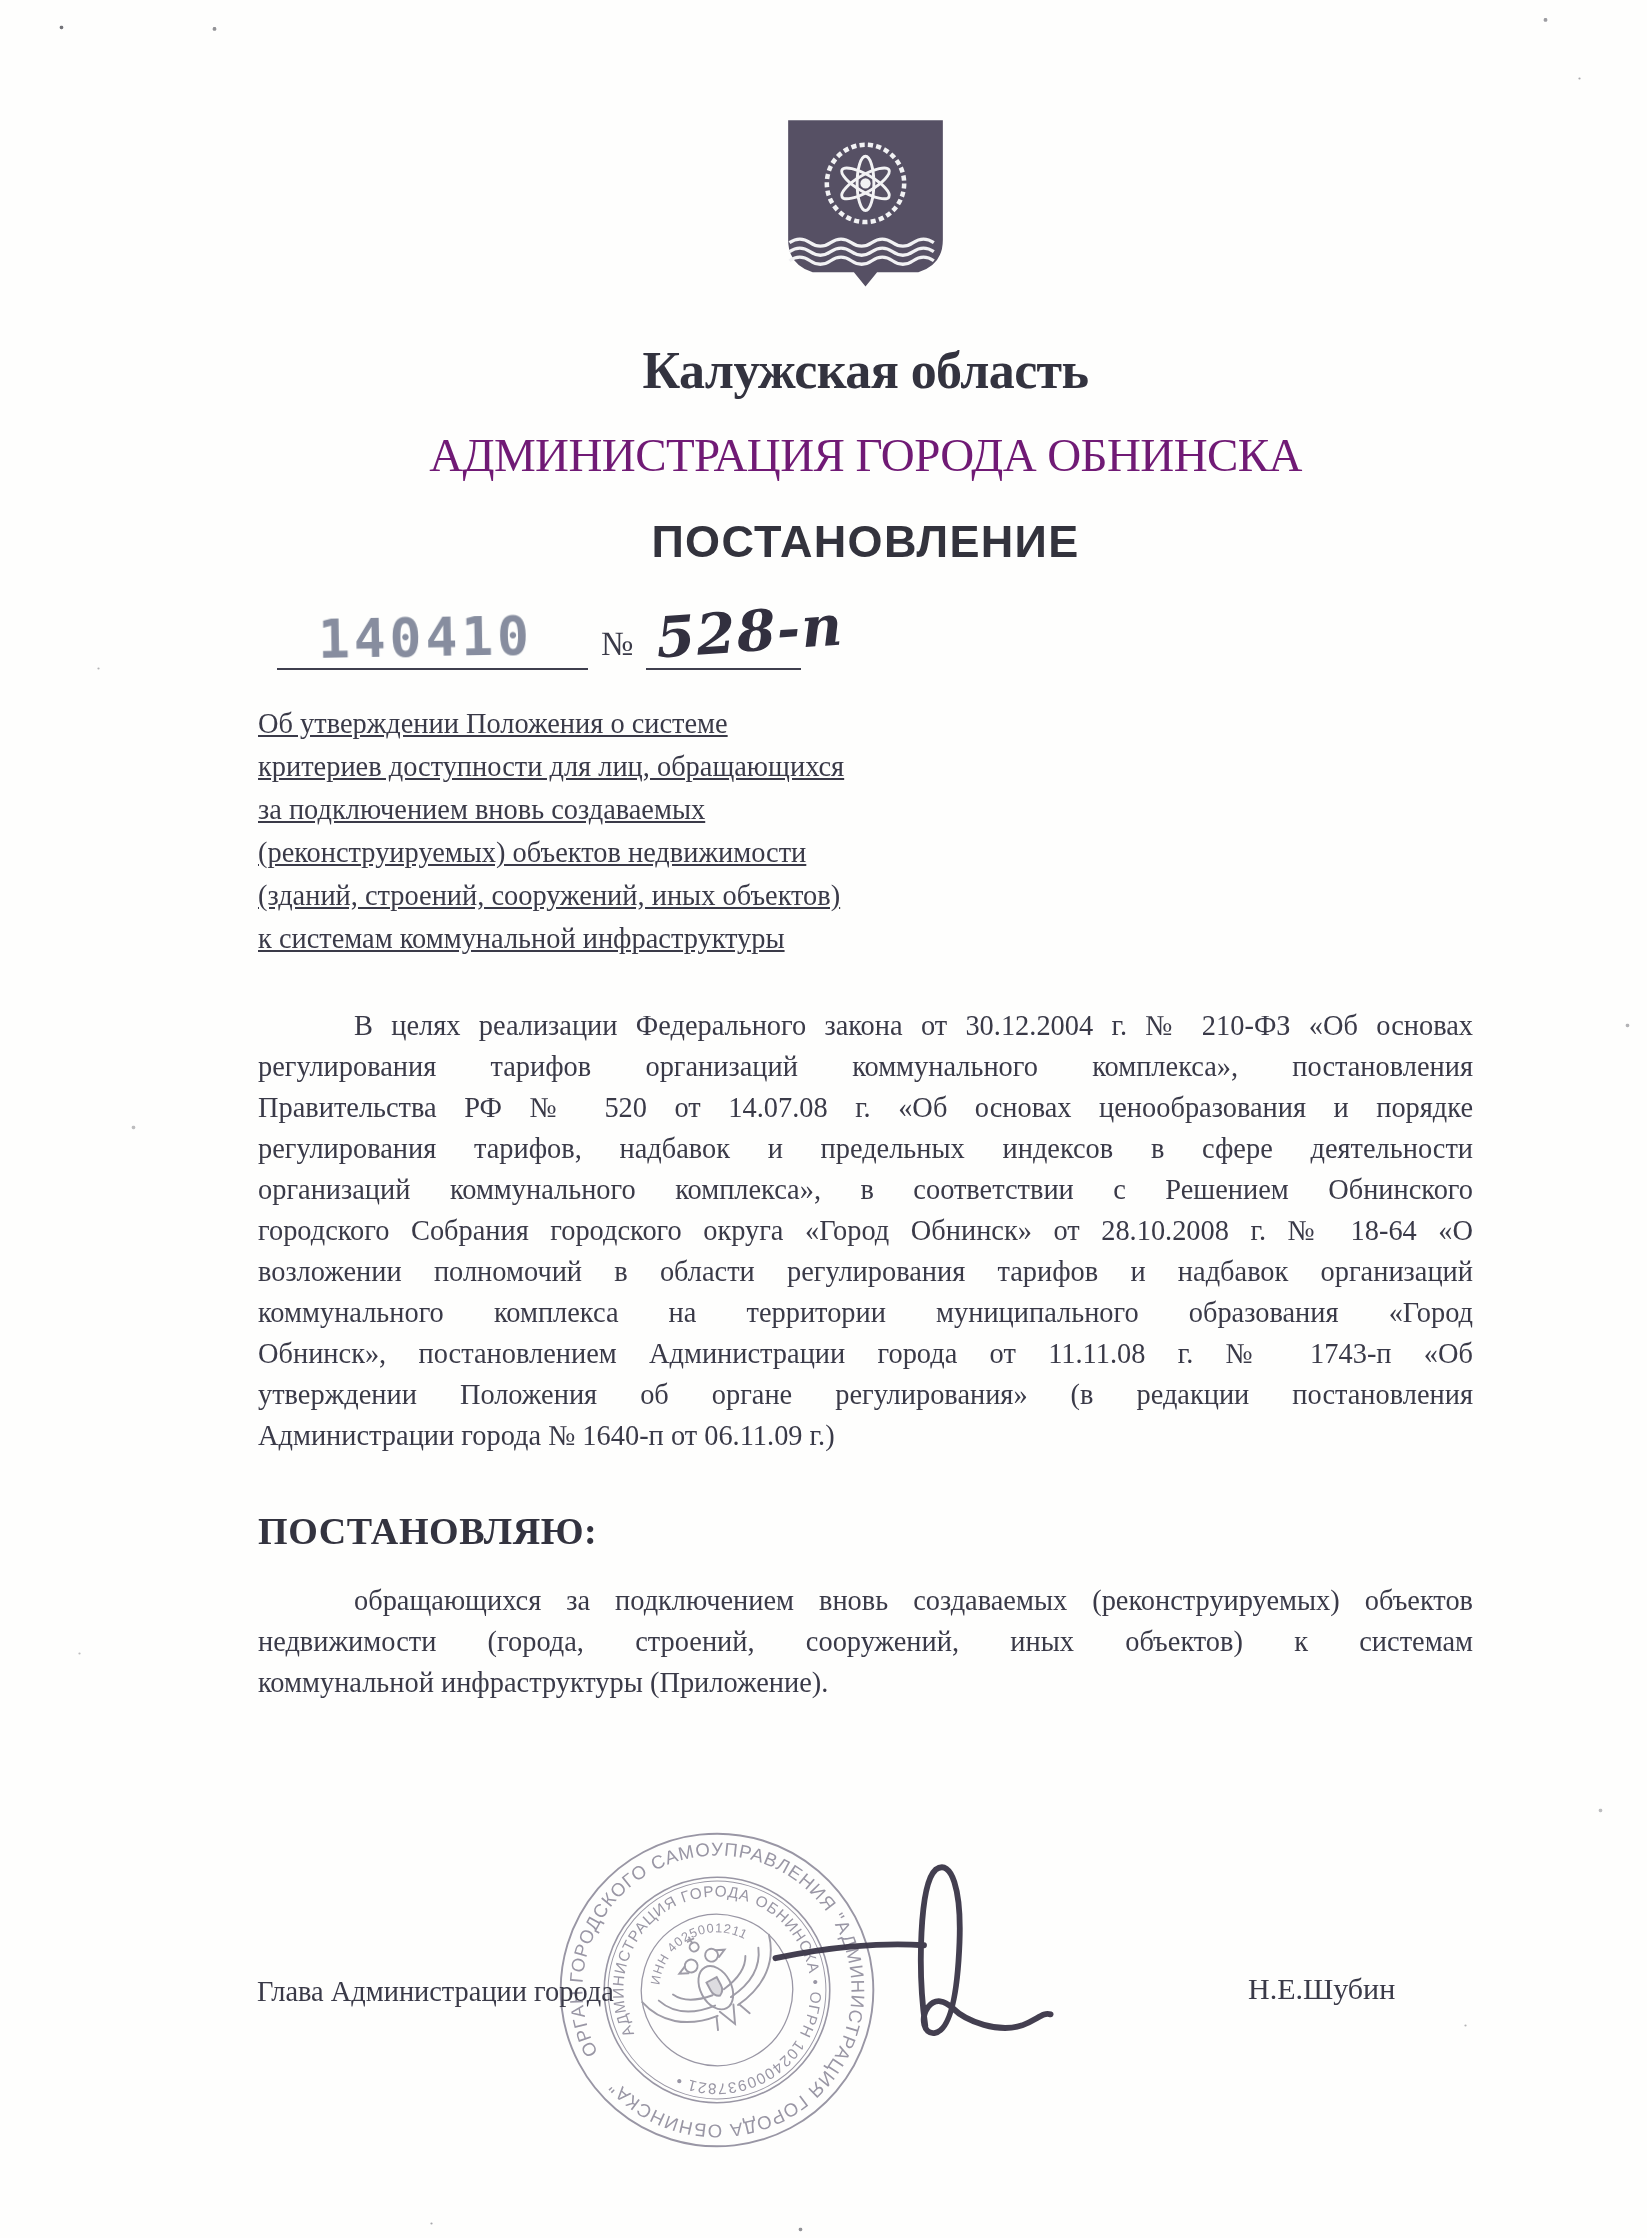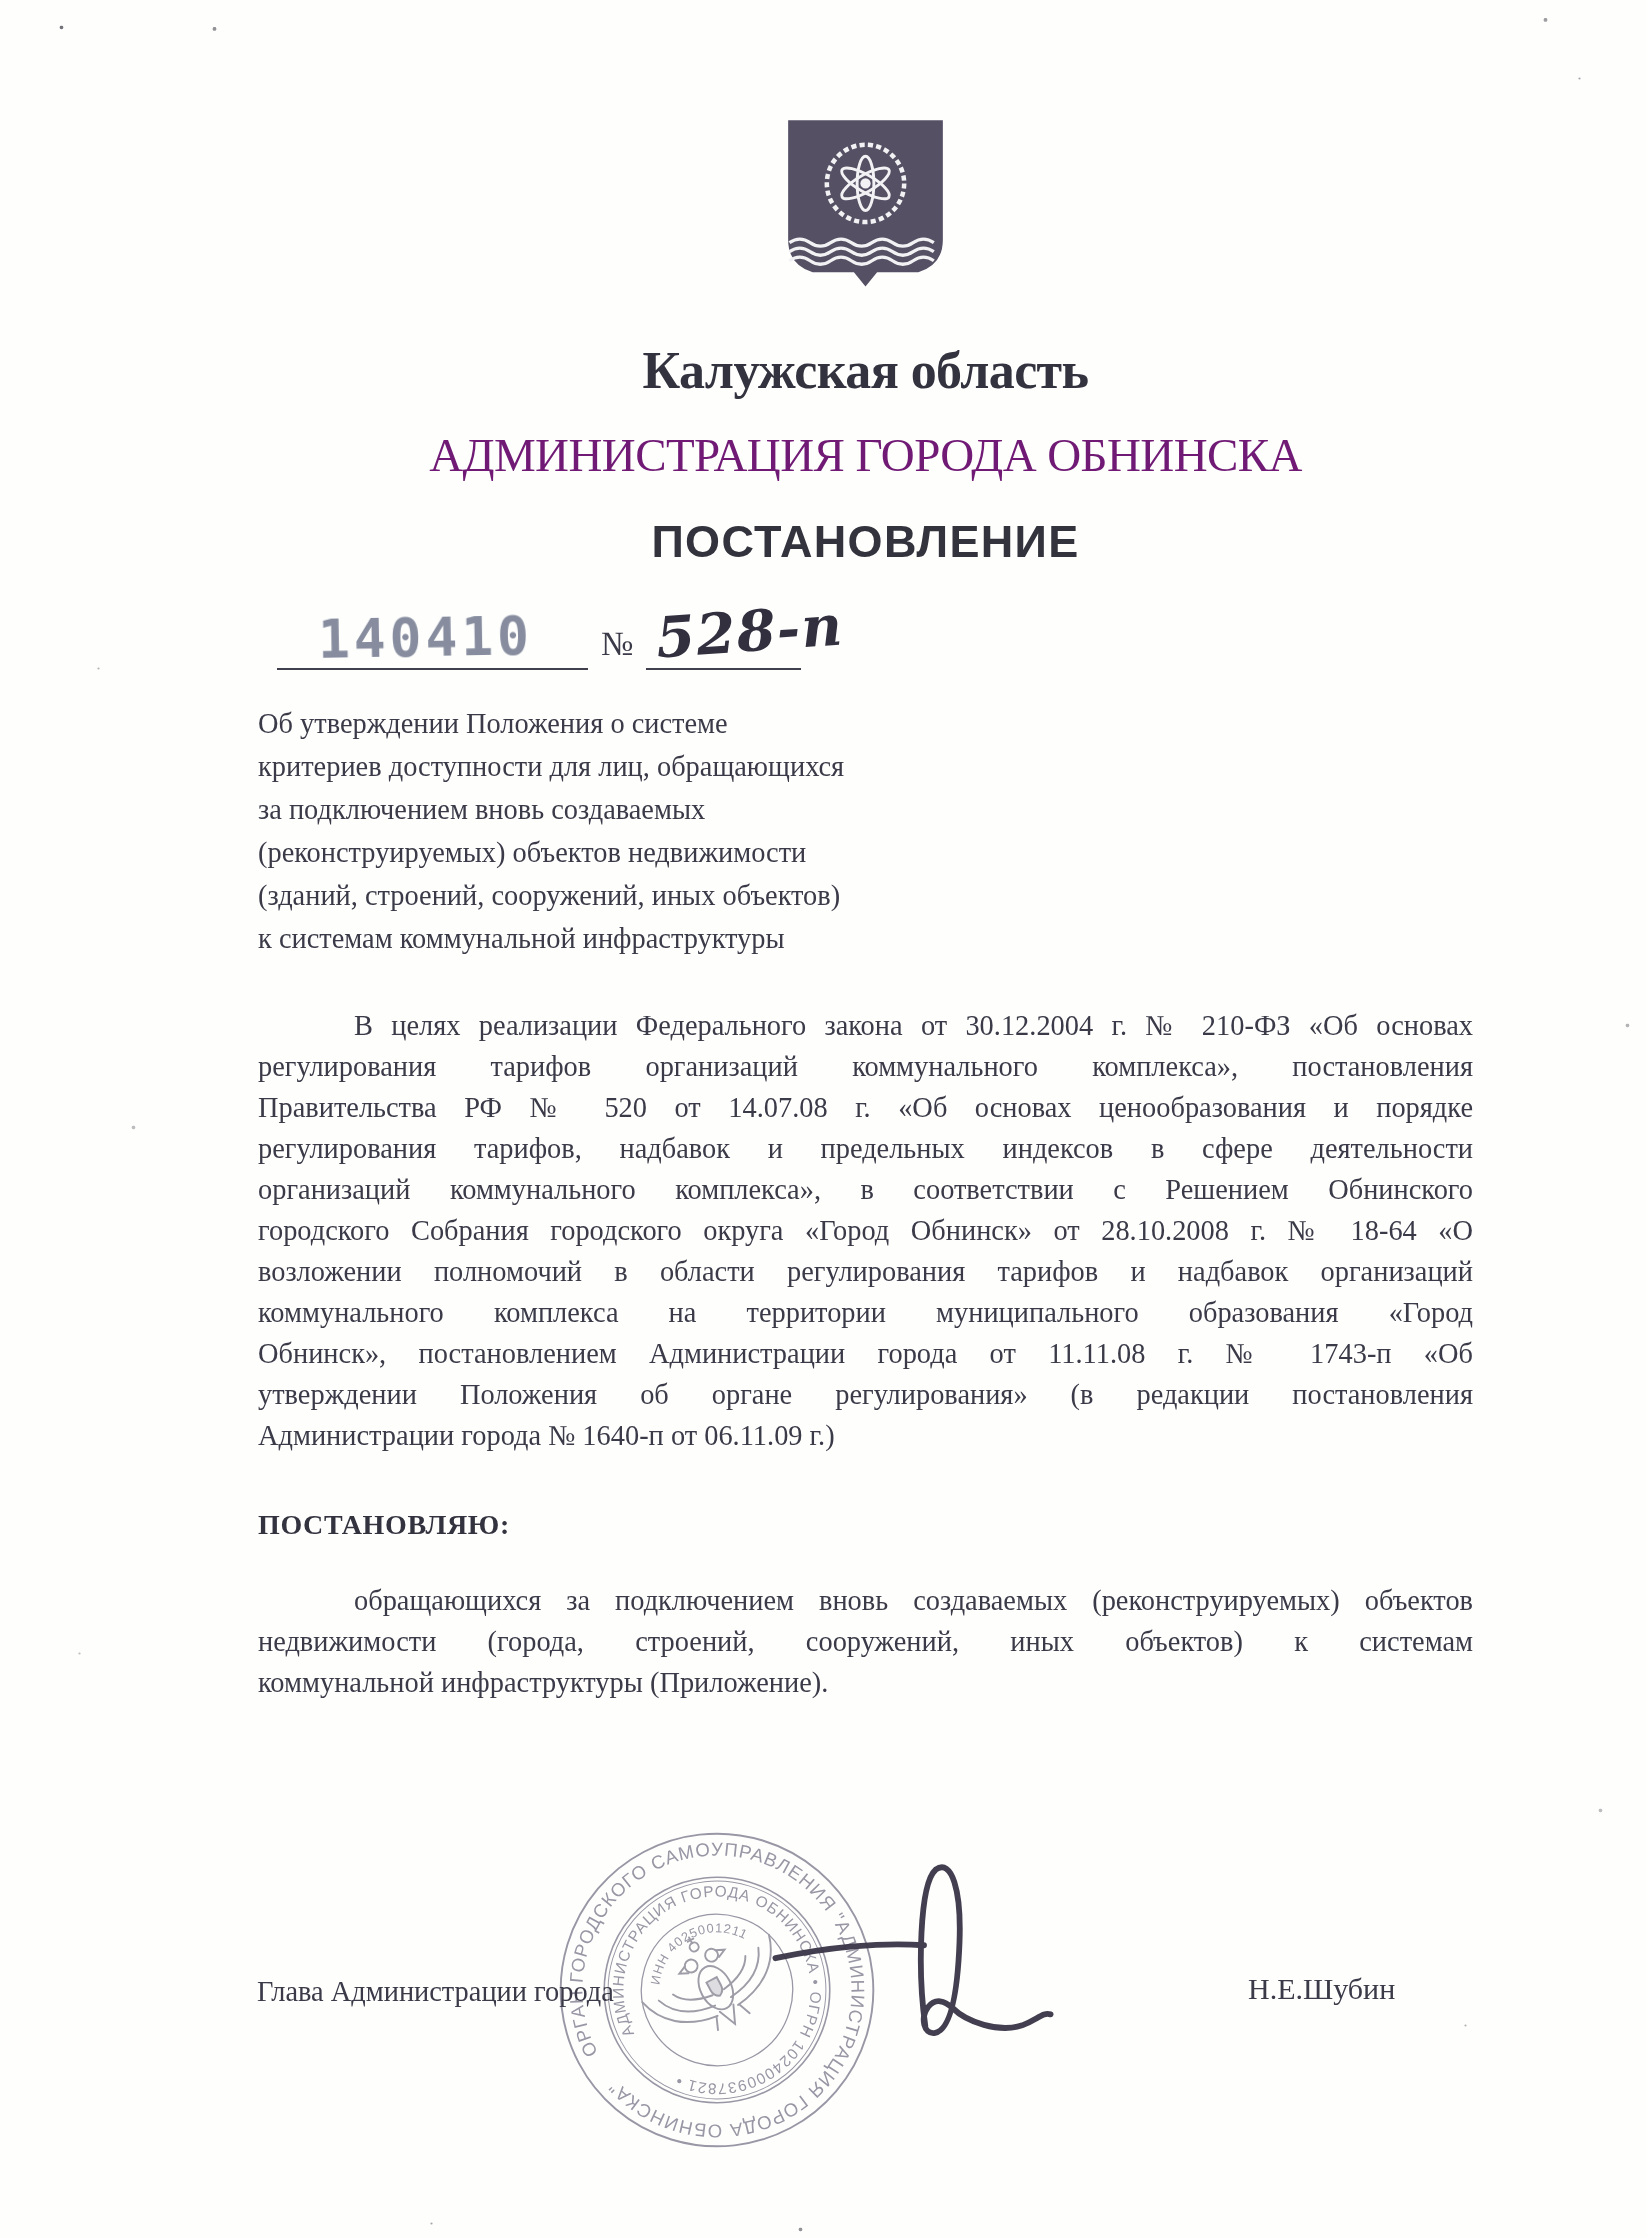--- a/index.html
+++ b/index.html
@@ -26,29 +26,29 @@
   #num-value {
     left:656px; top:598px;
     font-family:"DejaVu Serif", serif; font-style:italic; font-weight:bold;
     font-size:56px; letter-spacing:1.3px; color:#32303f;
     transform:rotate(-4deg);
   }
   .ruleline { border-top:2.6px solid #3f3f4e; height:0; }
   #underline-date { left:277px; top:668px; width:311px; }
   #underline-num  { left:646px; top:668px; width:155px; }
 
-  #subject { left:258px; top:702px; width:840px; font-size:28.4px; line-height:43px; text-align:left; }
+  #subject { left:258px; top:702px; width:840px; font-size:28.4px; line-height:43px; text-align:left;text-decoration:underline; }
 
   .bodytext { font-size:28.4px; line-height:41px; }
   .just > div { text-align:justify; text-align-last:justify; }
   .just > div:last-child { text-align-last:left; }
   .indent-first > div:first-child { text-indent:96px; }
 
   #intro { left:258px; top:1005px; width:1215px; }
-  #resolve-heading { left:258px; top:1509px; font-size:28px; font-weight:bold; letter-spacing:0.6px; color:#33333f; }
+  #resolve-heading { left:258px; top:1509px; font-size:38px; font-weight:bold; letter-spacing:0.6px; color:#33333f; }
   #item1 { left:258px; top:1580px; width:1215px; }
   #item2 { left:258px; top:1777px; width:1215px; text-indent:96px; }
 
   #sig-title { left:257px; top:1976px; font-size:28.4px; }
   #sig-name  { left:1248px; top:1972px; font-size:30px; }
 
   #emblem { left:783px; top:116px; }
   #stamp  { left:553px; top:1826px; opacity:.9; mix-blend-mode:multiply; }
   #handwritten-signature { left:769px; top:1845px; }
 

